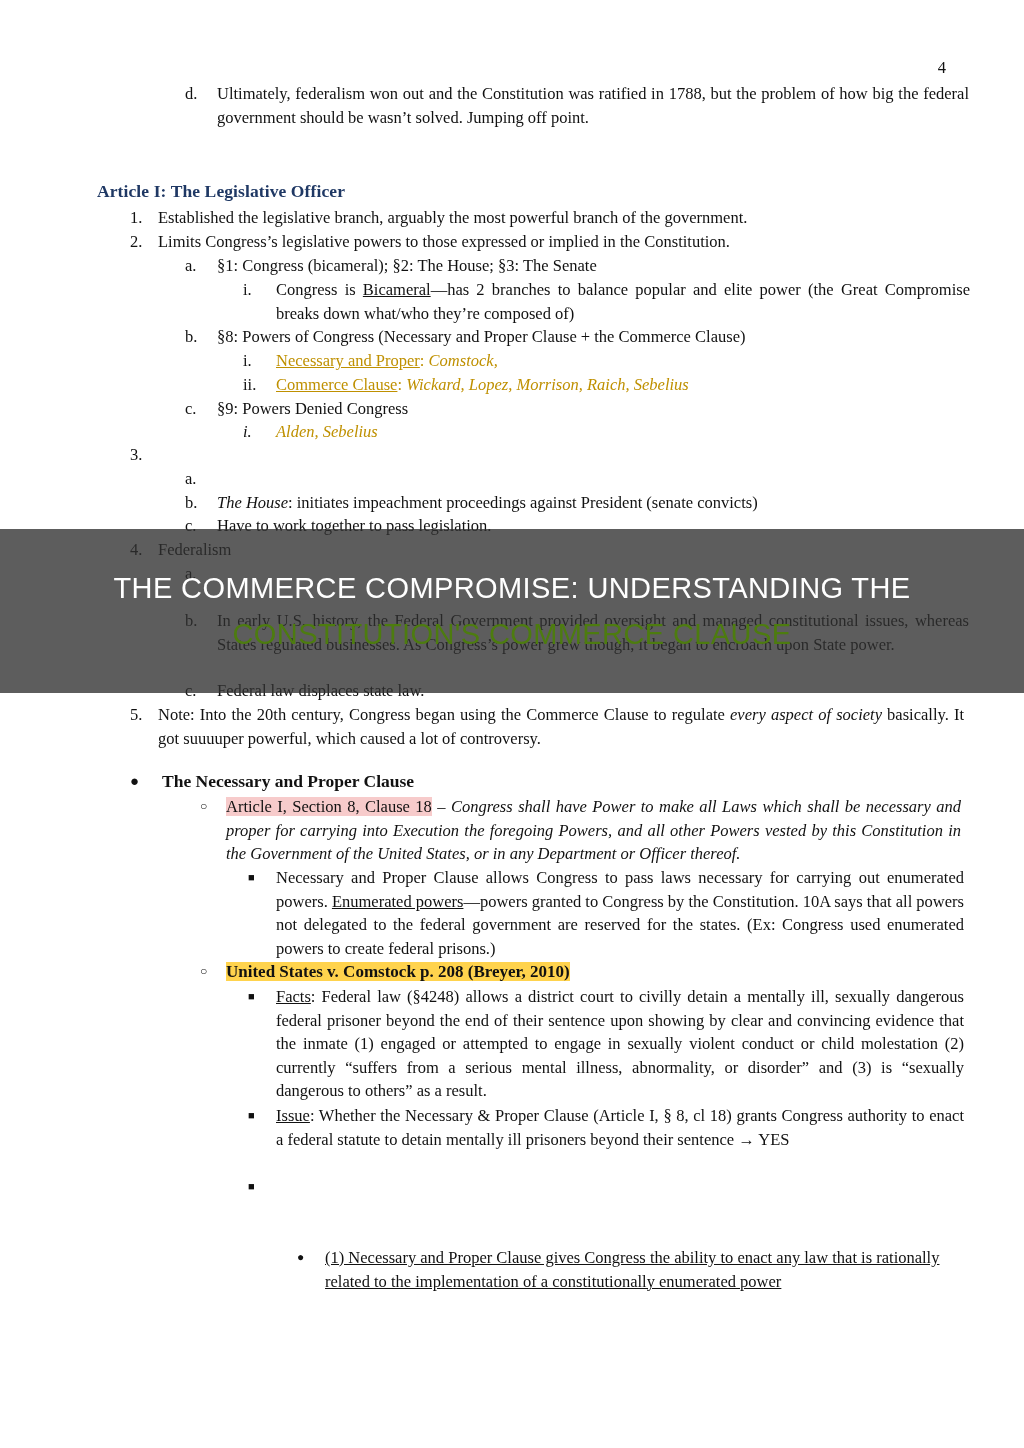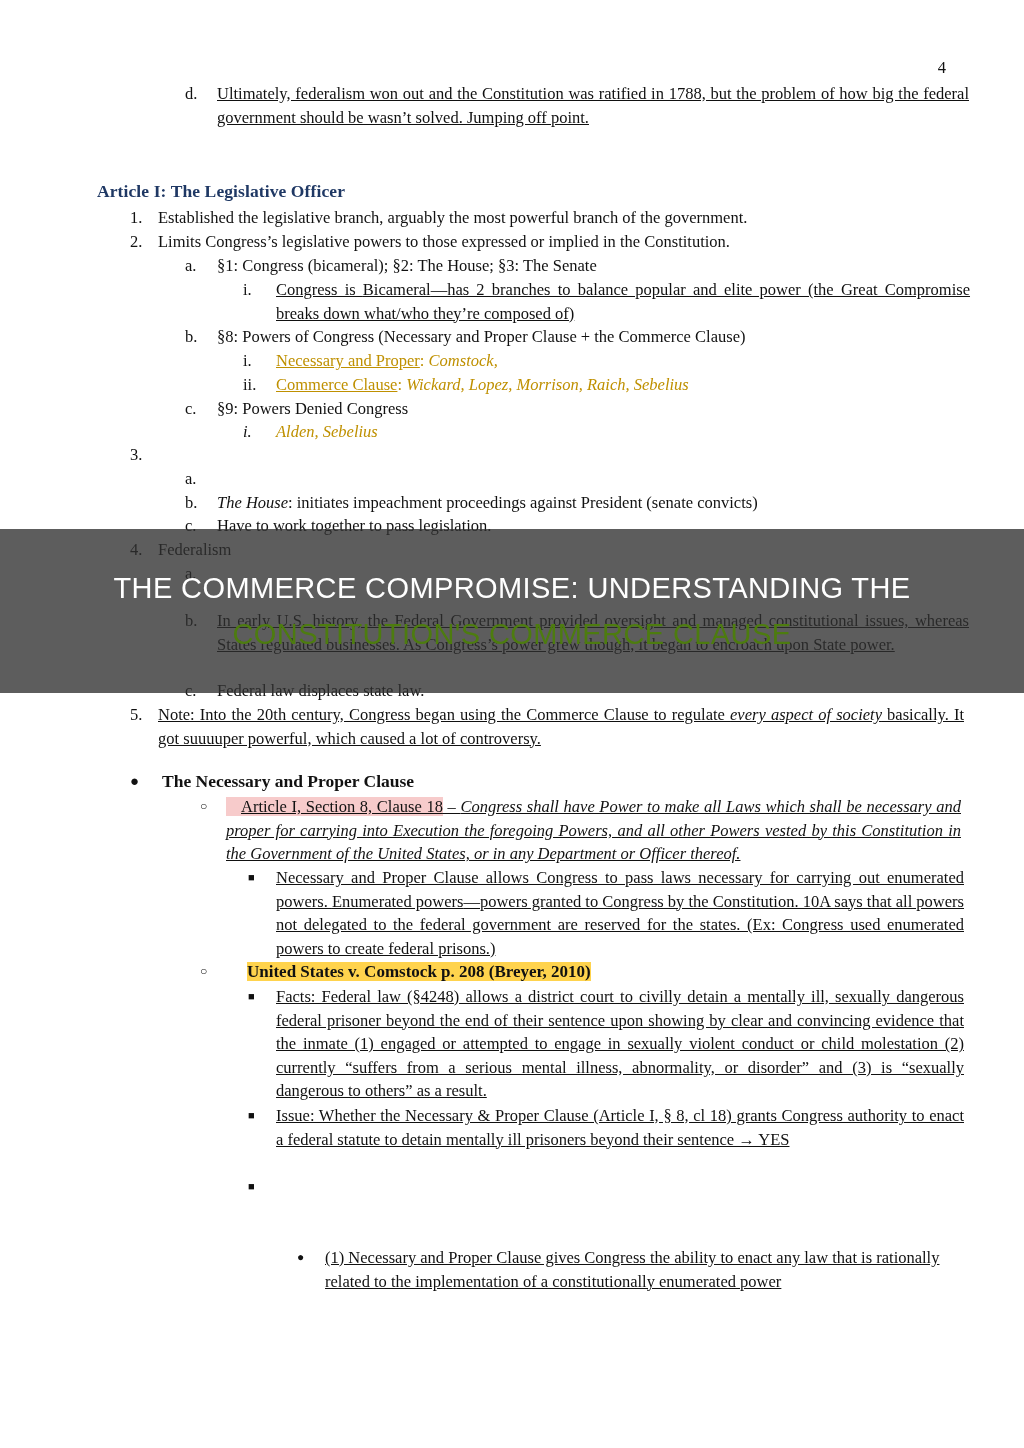--- a/index.html
+++ b/index.html
@@ -78,26 +78,26 @@
     font-size:17.5px;
     font-weight:bold;
     color:#1f3864;
     letter-spacing:.1px;
   }
 
   .bold{font-weight:bold;}
   .ital{font-style:italic;}
   .und{text-decoration:underline;}
   .gold{color:#bf9000;}
-  .hl-pink{background:#f7cbcb;padding-left:15px;}
-  .hl-yellow{background:#ffd34d;margin-left:21px;}
+  .hl-pink{background:#f7cbcb;}
+  .hl-yellow{background:#ffd34d;}
   .sq{font-size:11px;vertical-align:2px;}
   .dot{font-size:15px;vertical-align:1px;}
 
-  .justify{text-align:justify;text-decoration:underline;}
+  .justify{text-align:justify;}
   .nj{text-align:left;}
 
   
   .overlay{
     position:absolute;
     left:0; top:529px;
     width:1024px; height:164px;
     background:rgba(47,47,47,.78);
     z-index:5;
     pointer-events:none;

